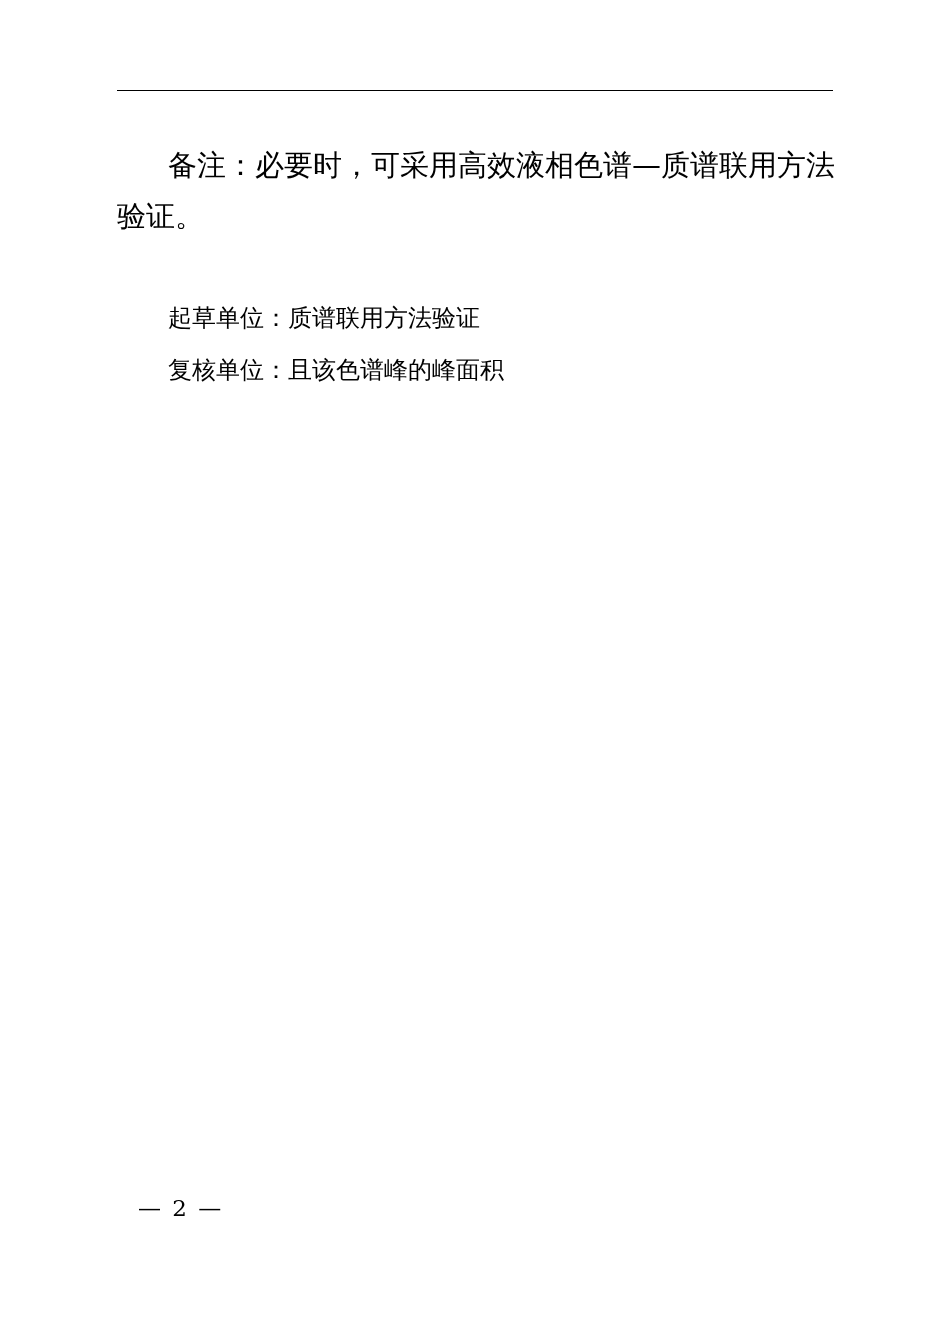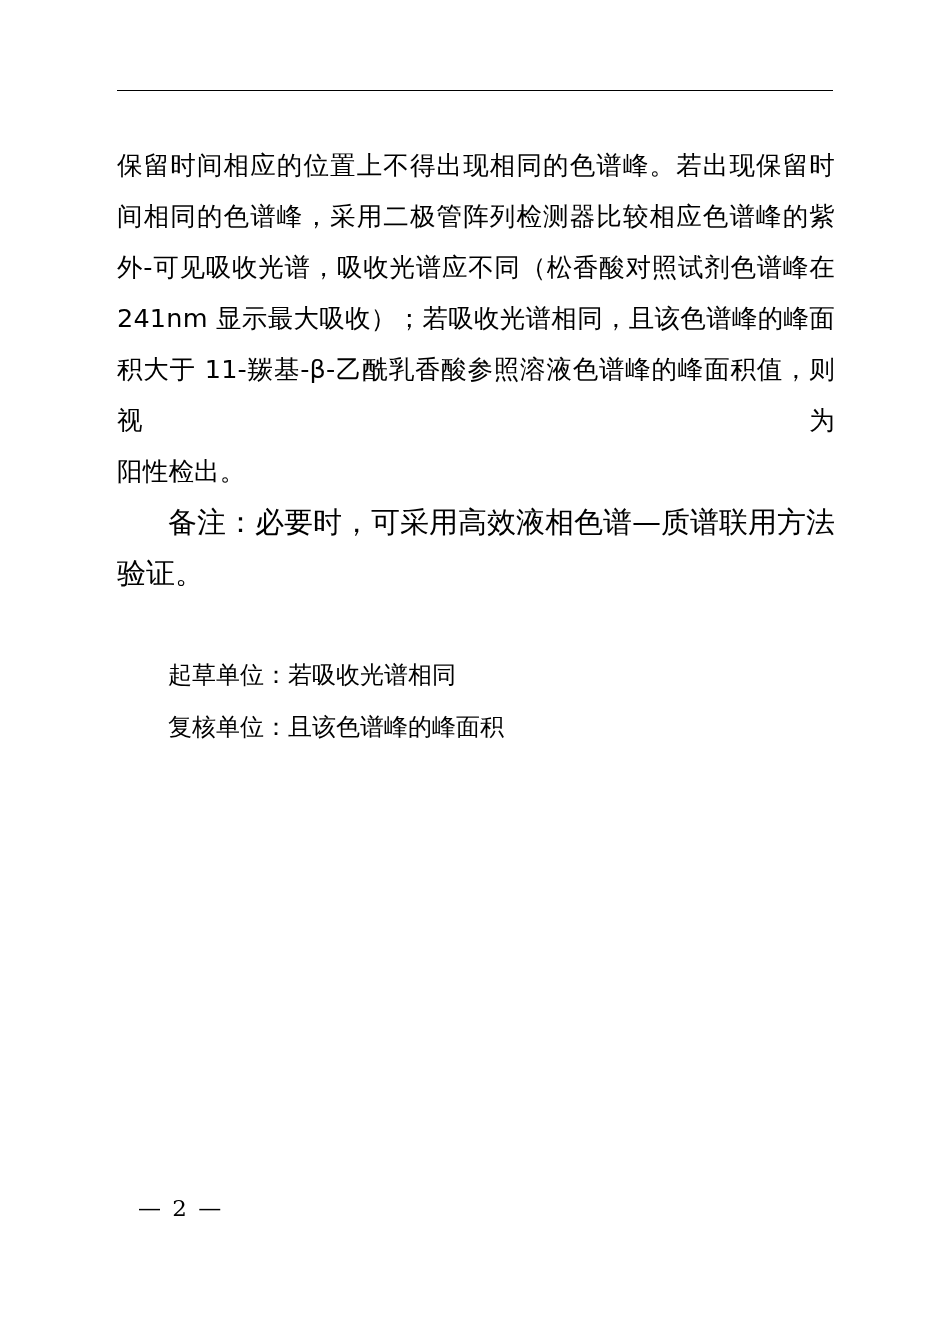--- a/index.html
+++ b/index.html
@@ -83,28 +83,27 @@
 </style>
 </head>
 <body>
 
 <div class="page">
 
   <div class="header-rule"></div>
 
   <div class="content">
 
-    <p class="body-para"><span>保留时间相应的位置上不得出现相同的色谱峰。若出现保留时间</span><span>相同的色谱峰，采用二极管阵列检测器比较相应色谱峰的紫外-</span><span>可见吸收光谱，吸收光谱应不同（松香酸对照试剂色谱峰在</span><span>241nm 显示最大吸收）；若吸收光谱相同，且该色谱峰的峰面积</span><span>大于 11-羰基-β-乙酰乳香酸参照溶液色谱峰的峰面积值，则视为</span><span class="last-line">阳性检出。</span></p>
 
     <p class="note-para">备注：必要时，可采用高效液相色谱—质谱联用方法验证。</p>
 
     <div class="spacer"></div>
 
     <div class="sign-block">
-      <div class="sign-line">起草单位：若吸收光谱相同</div>
+      <div class="sign-line">起草单位：质谱联用方法验证</div>
       <div class="sign-line">复核单位：且该色谱峰的峰面积</div>
     </div>
 
   </div>
 
   <div class="page-number">— 2 —</div>
 
 </div>
 
 </body></html>

